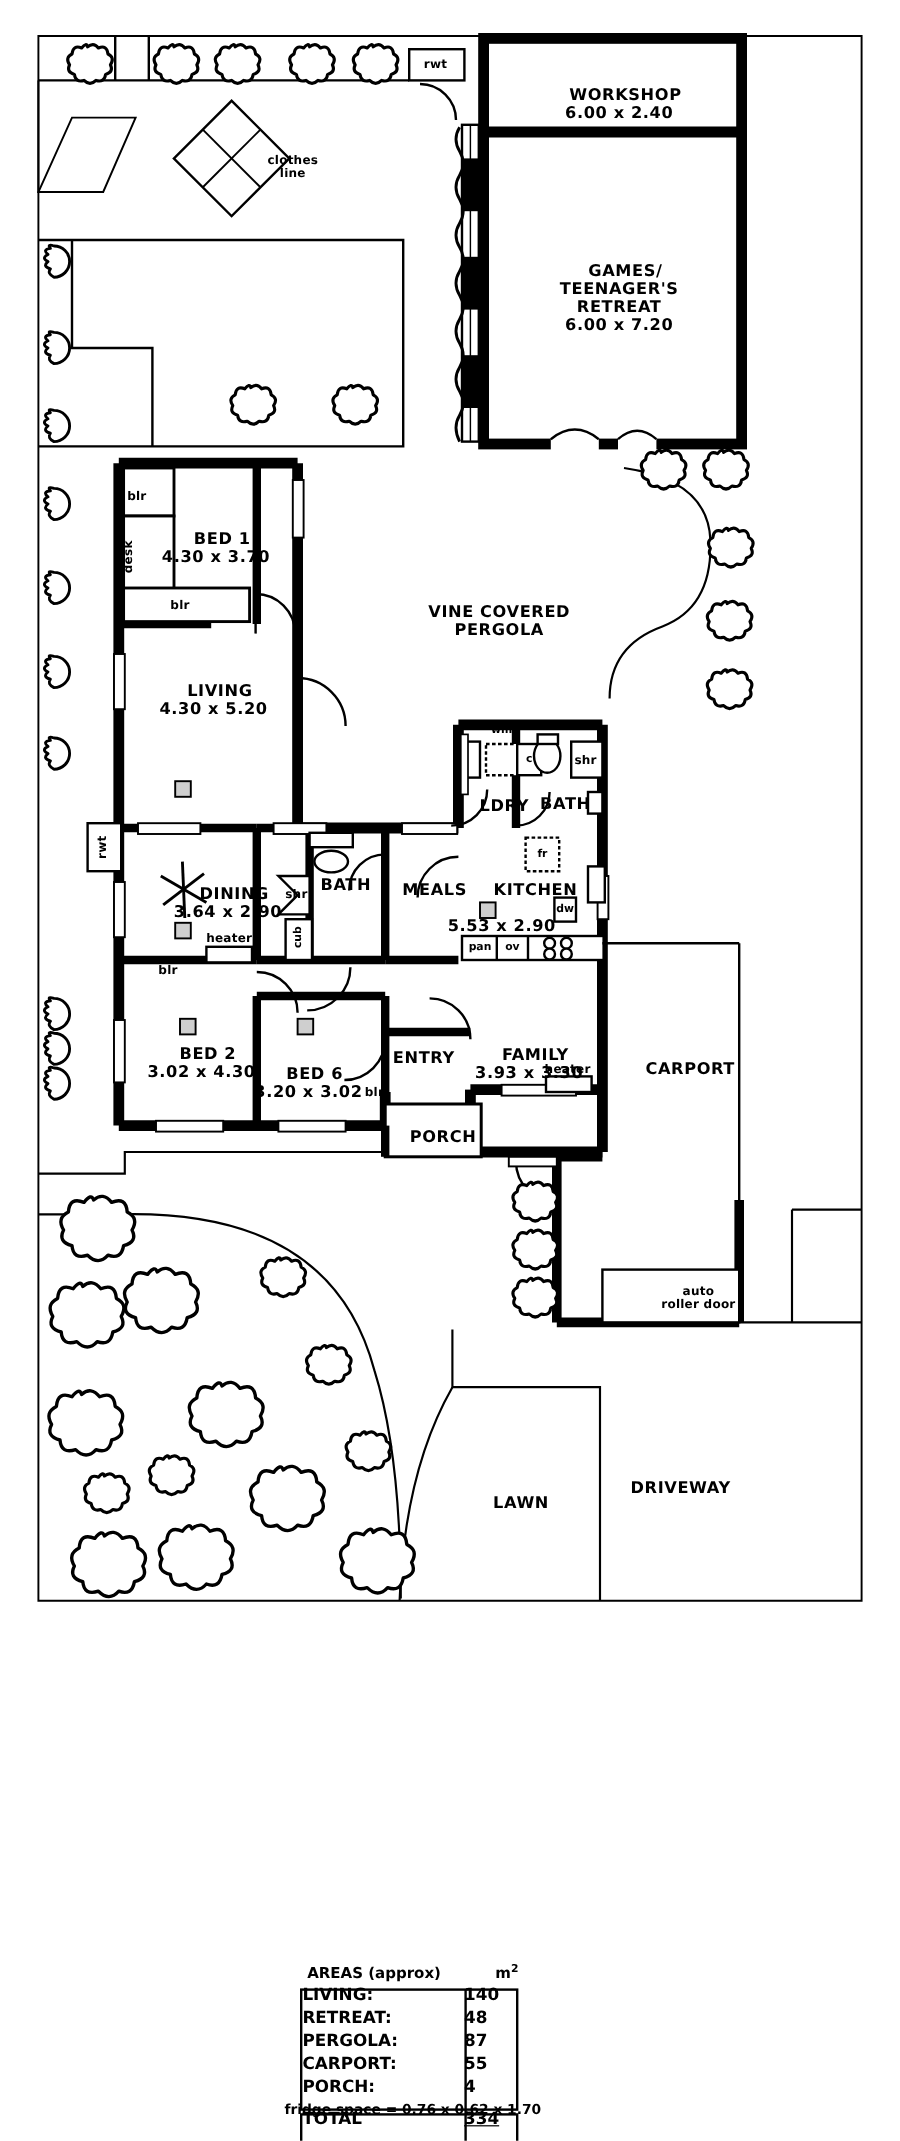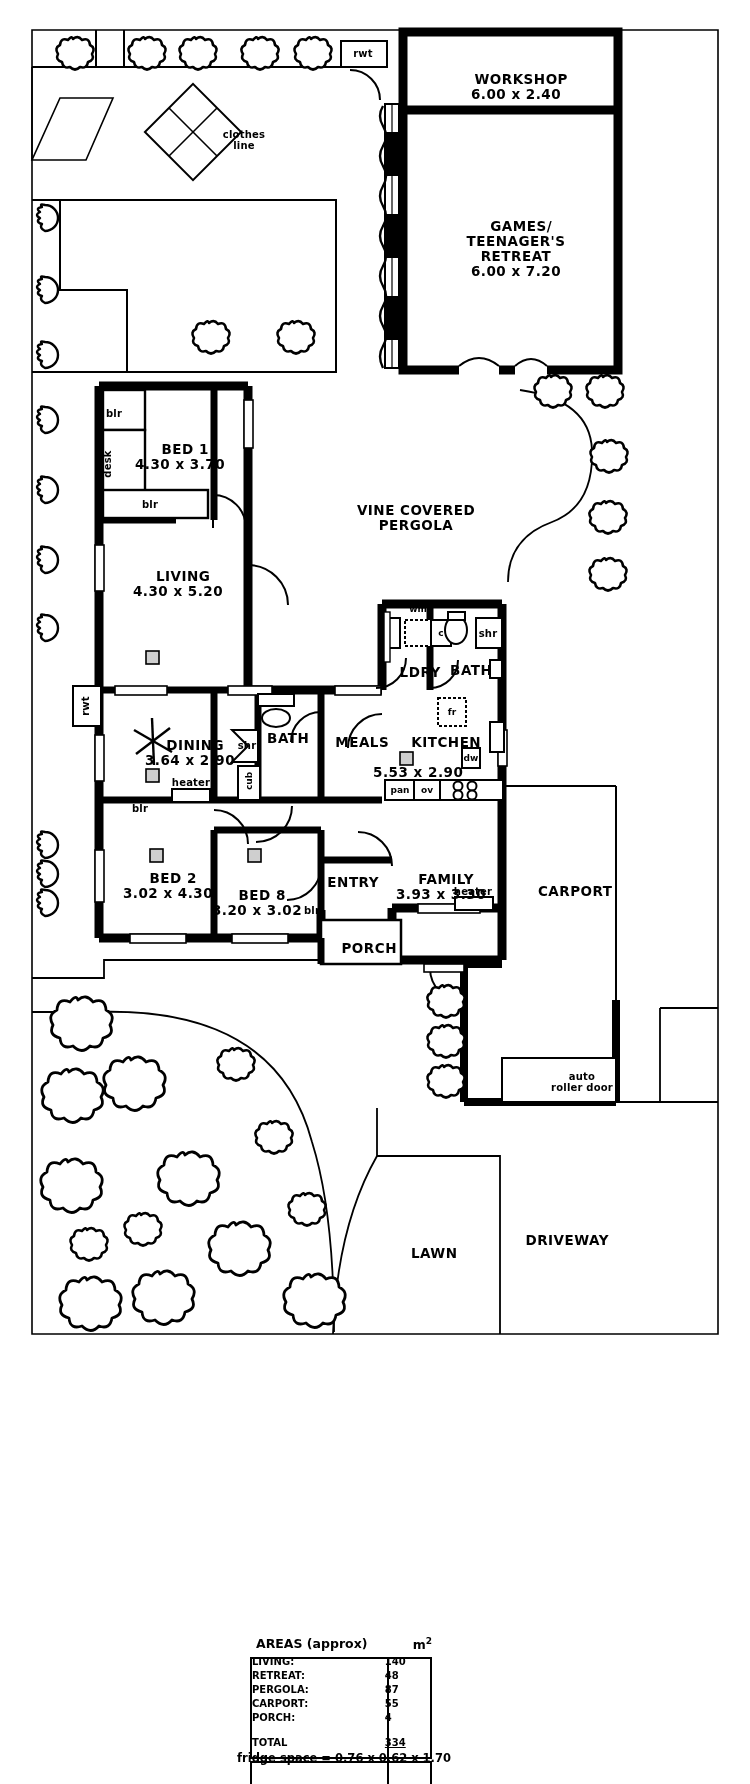--- a/index.html
+++ b/index.html
@@ -7,21 +7,21 @@
   #plan{position:absolute;left:0;top:0;width:750px;height:1784px;}
   .lbl{position:absolute;text-align:center;line-height:1.12;font-family:"DejaVu Sans",sans-serif;
        font-weight:700;letter-spacing:.5px;white-space:pre;transform:translate(-50%,-50%);}
   .rm{font-size:13.5px;}
   .tiny{font-size:10px;font-weight:700;letter-spacing:.2px;}
   .tiny2{font-size:9px;font-weight:700;letter-spacing:0;}
   .vert{transform:translate(-50%,-50%) rotate(-90deg);}
   .areas{position:absolute;left:248px;top:1636px;width:192px;font-size:12.5px;font-weight:700;}
   .areas .hd{display:flex;justify-content:space-between;padding:0 4px 2px 8px;}
   .areas table{border-collapse:collapse;width:100%;}
-  .areas td{padding:1.5px 4px;font-size:10px;font-weight:700;}
+  .areas td{padding:1.5px 4px;font-size:14px;font-weight:700;}
   .areas td.v{}
   .fnote{position:absolute;left:344px;top:1751px;transform:translateX(-50%);font-size:11.5px;font-weight:700;white-space:nowrap;}
 </style>
 </head>
 <body>
 
 <svg id="plan" viewBox="0 0 750 1784">
   <defs>
     <g id="shrub">
       <path d="M0,-13 q5,-4 9,1 q7,-3 8,5 q6,3 2,9 q3,6 -4,8 q-1,7 -8,5 q-5,5 -10,0 q-7,2 -8,-5 q-7,-2 -4,-8 q-4,-6 2,-9 q1,-8 8,-5 q4,-5 5,-1 z" fill="#fff" stroke="#000" stroke-width="2.6" stroke-linejoin="round"></path>
@@ -363,21 +363,21 @@
 <div class="lbl rm" style="left:466px;top:663px;">
   <span>BATH</span>
 </div>
 <div class="lbl rm" style="left:441px;top:880px;">
   <span>FAMILY</span><br><span>3.93 x 3.30</span>
 </div>
 <div class="lbl rm" style="left:168px;top:879px;">
   <span>BED 2</span><br><span>3.02 x 4.30</span>
 </div>
 <div class="lbl rm" style="left:257px;top:896px;">
-  <span>BED 8</span><br><span>3.20 x 3.02</span>
+  <span>BED 6</span><br><span>3.20 x 3.02</span>
 </div>
 <div class="lbl rm" style="left:348px;top:875px;">
   <span>ENTRY</span>
 </div>
 <div class="lbl rm" style="left:364px;top:941px;">
   <span>PORCH</span>
 </div>
 <div class="lbl rm" style="left:570px;top:884px;">
   <span>CARPORT</span>
 </div>

